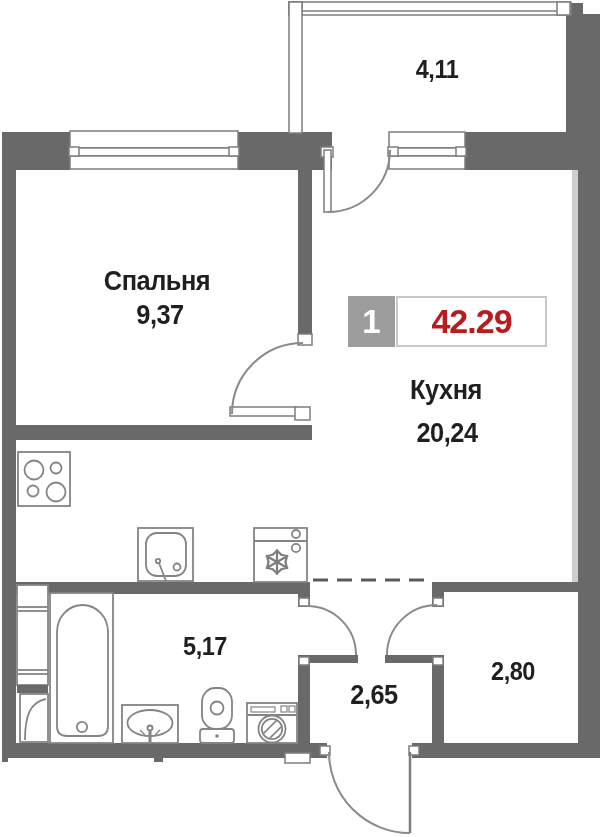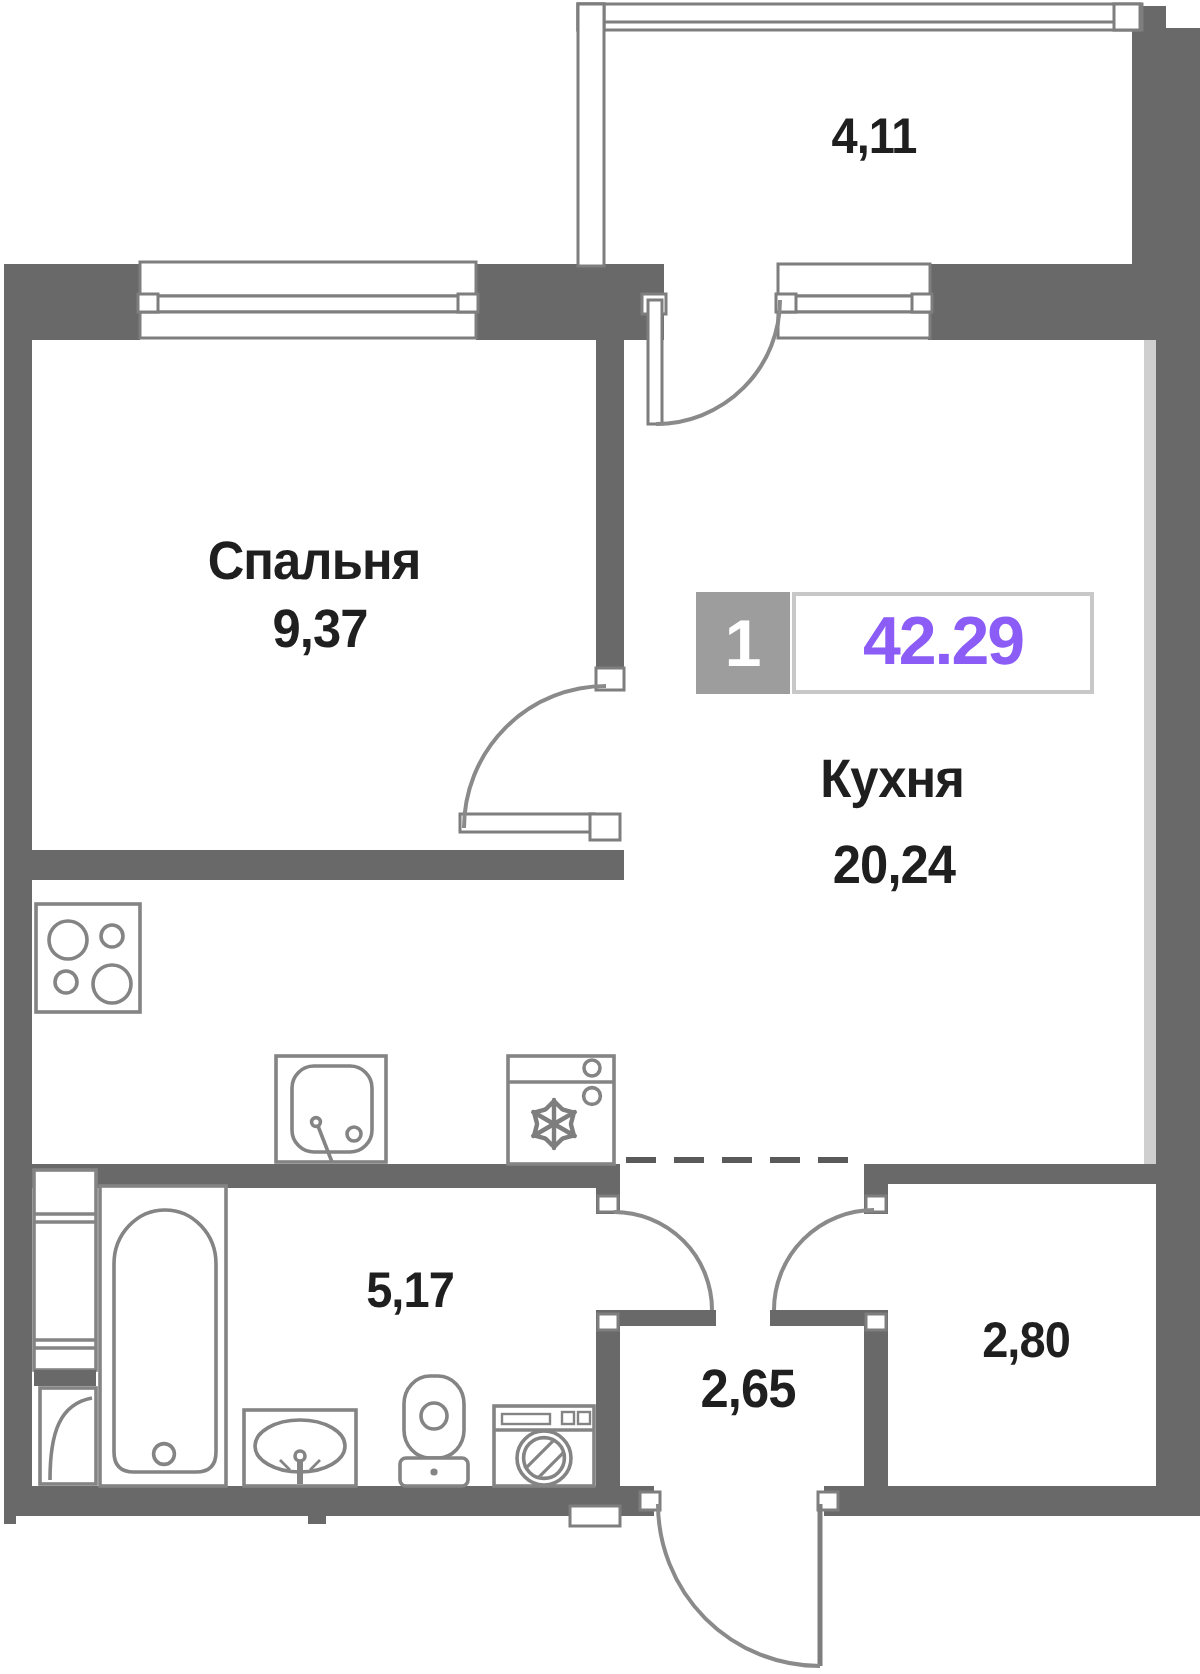--- a/index.html
+++ b/index.html
@@ -8,21 +8,21 @@
   .plan svg{position:absolute;left:0;top:0;}
   .lbl{position:absolute;color:#1f1f1f;font-weight:700;white-space:nowrap;
        transform:translate(-50%,-50%) scaleX(0.94);letter-spacing:-0.5px;}
   .lbl.big{font-size:27px;}
   .lbl.mid{font-size:25px;}
   .badge{position:absolute;left:348px;top:296px;display:flex;align-items:stretch;height:51px;}
   .badge .num{width:47px;background:#9d9d9d;color:#ffffff;display:flex;align-items:center;
        justify-content:center;font-size:33px;font-weight:700;}
   .badge .total{width:147px;background:#ffffff;border:2px solid #c8c8c8;margin-left:1px;
        display:flex;align-items:center;justify-content:center;font-size:34px;font-weight:700;
-       color:#8b5cf6;letter-spacing:-1px;}
+       color:#b91c1c;letter-spacing:-1px;}
 </style>
 </head>
 <body>
 
 <div class="plan">
 
 <svg width="600" height="837" viewBox="0 0 600 837">
 
   <g fill="#696969" stroke="none">
 

